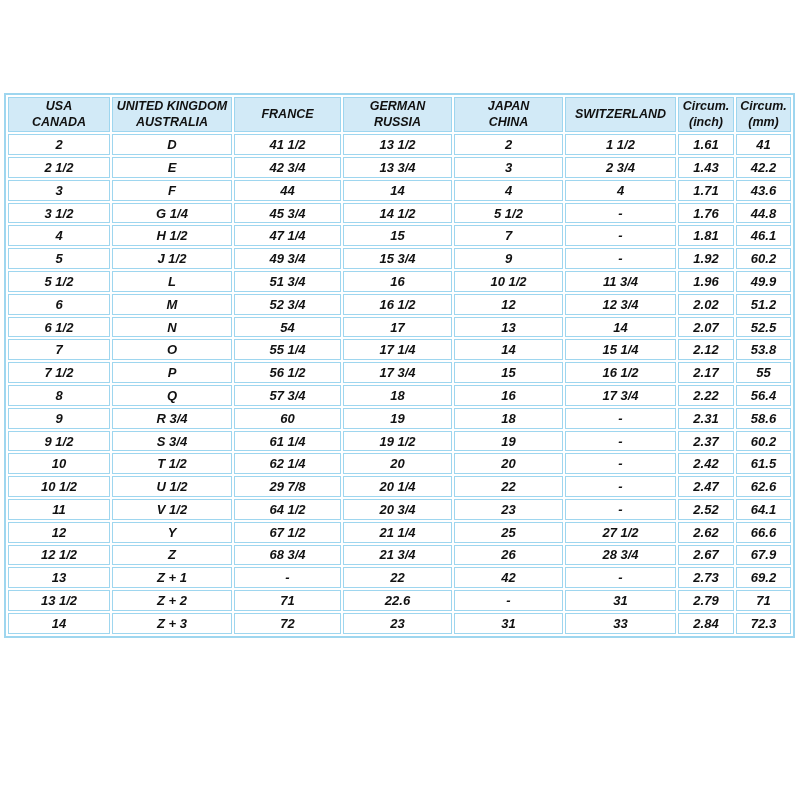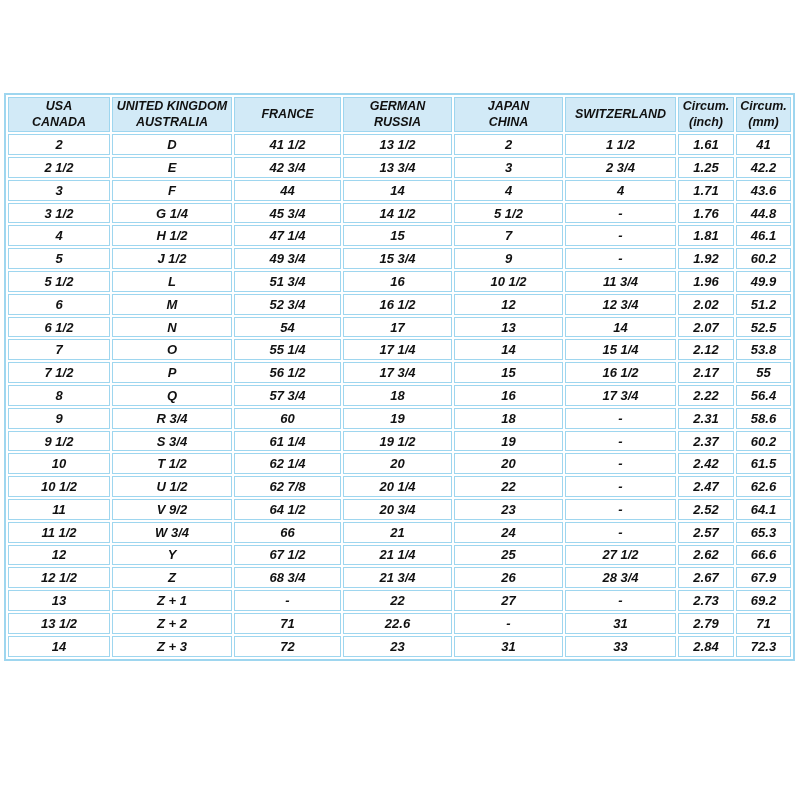--- a/index.html
+++ b/index.html
@@ -105,21 +105,21 @@
             <td>1.61</td>
             <td>41</td>
           </tr>
           <tr>
             <td>2 1/2</td>
             <td>E</td>
             <td>42 3/4</td>
             <td>13 3/4</td>
             <td>3</td>
             <td>2 3/4</td>
-            <td>1.25</td>
+            <td>1.43</td>
             <td>42.2</td>
           </tr>
           <tr>
             <td>3</td>
             <td>F</td>
             <td>44</td>
             <td>14</td>
             <td>4</td>
             <td>4</td>
             <td>1.71</td>
@@ -241,46 +241,36 @@
             <td>62 1/4</td>
             <td>20</td>
             <td>20</td>
             <td>-</td>
             <td>2.42</td>
             <td>61.5</td>
           </tr>
           <tr>
             <td>10 1/2</td>
             <td>U 1/2</td>
-            <td>62 7/8</td>
+            <td>29 7/8</td>
             <td>20 1/4</td>
             <td>22</td>
             <td>-</td>
             <td>2.47</td>
             <td>62.6</td>
           </tr>
           <tr>
             <td>11</td>
-            <td>V 9/2</td>
+            <td>V 1/2</td>
             <td>64 1/2</td>
             <td>20 3/4</td>
             <td>23</td>
             <td>-</td>
             <td>2.52</td>
             <td>64.1</td>
-          </tr>
-          <tr>
-            <td>11 1/2</td>
-            <td>W 3/4</td>
-            <td>66</td>
-            <td>21</td>
-            <td>24</td>
-            <td>-</td>
-            <td>2.57</td>
-            <td>65.3</td>
           </tr>
           <tr>
             <td>12</td>
             <td>Y</td>
             <td>67 1/2</td>
             <td>21 1/4</td>
             <td>25</td>
             <td>27 1/2</td>
             <td>2.62</td>
             <td>66.6</td>
@@ -293,21 +283,21 @@
             <td>26</td>
             <td>28 3/4</td>
             <td>2.67</td>
             <td>67.9</td>
           </tr>
           <tr>
             <td>13</td>
             <td>Z + 1</td>
             <td>-</td>
             <td>22</td>
-            <td>27</td>
+            <td>42</td>
             <td>-</td>
             <td>2.73</td>
             <td>69.2</td>
           </tr>
           <tr>
             <td>13 1/2</td>
             <td>Z + 2</td>
             <td>71</td>
             <td>22.6</td>
             <td>-</td>

